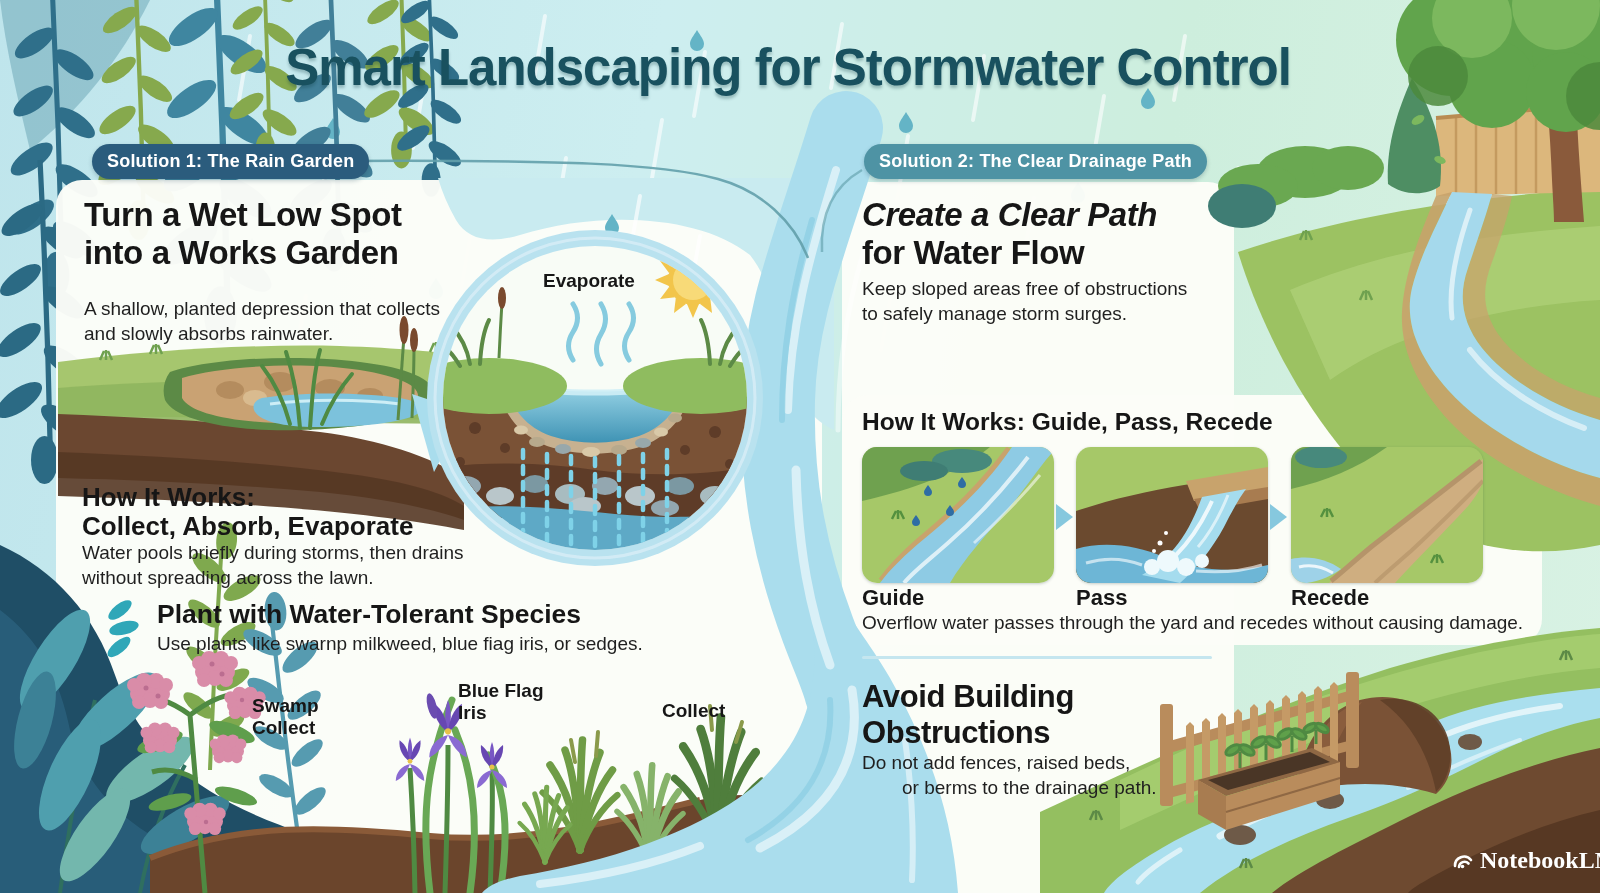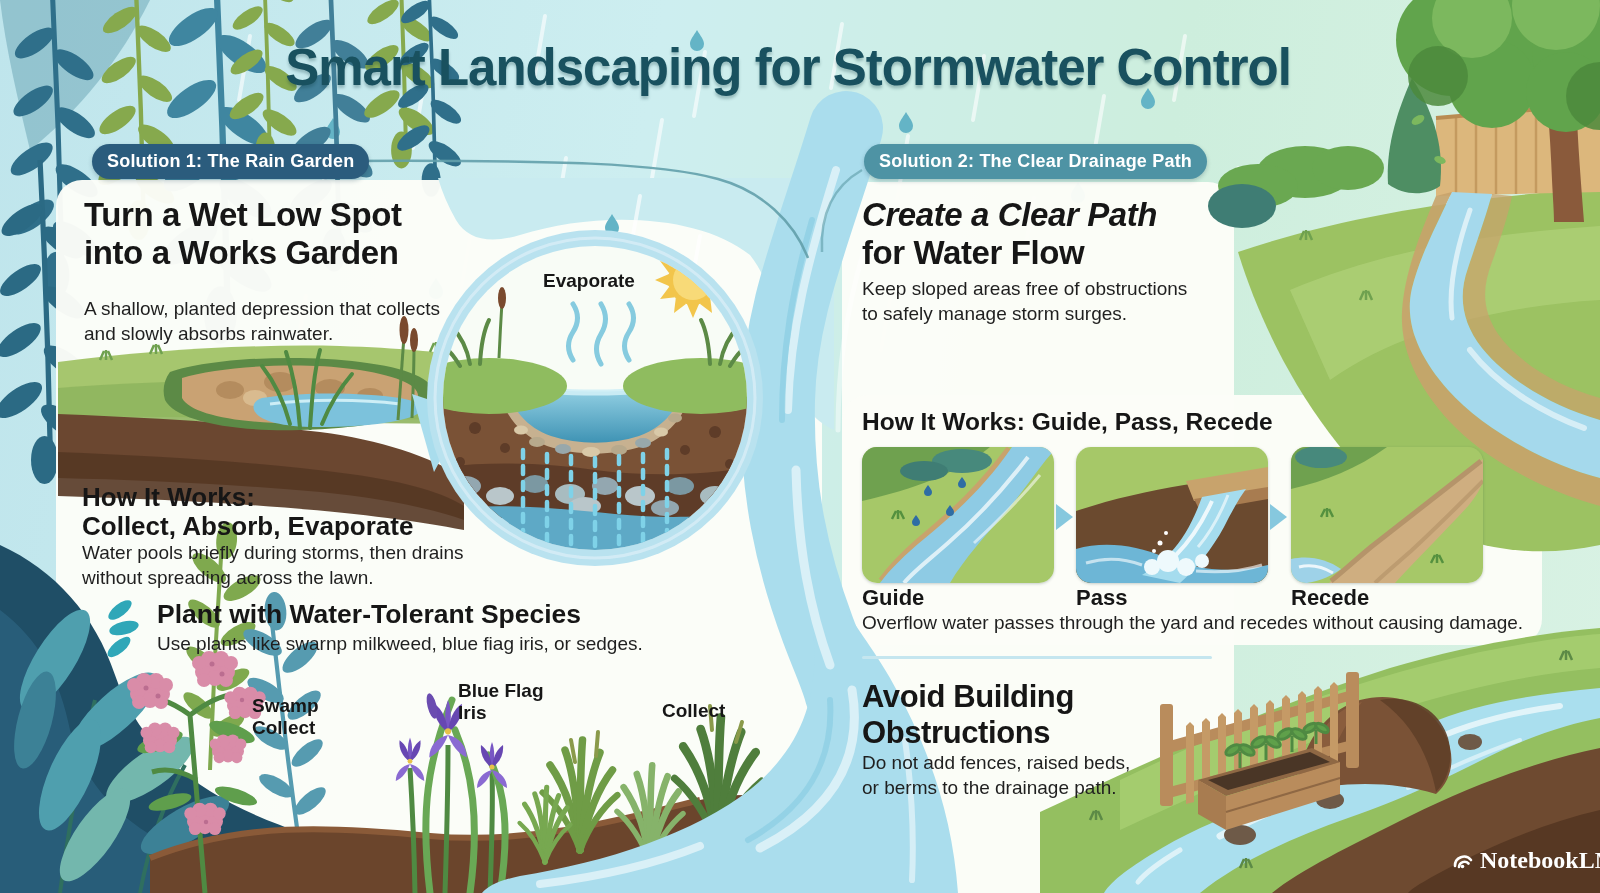--- a/index.html
+++ b/index.html
@@ -642,21 +642,21 @@
   <div class="txt p caption">Overflow water passes through the yard and recedes without causing damage.</div>
 
   <div class="divider"></div>
 
   <div class="txt h-main avoid-h">
     <span style="display:block;">Avoid Building</span>
     <span style="display:block;">Obstructions</span>
   </div>
   <div class="txt p" style="left:862px;top:751px;">
     <span style="display:block;">Do not add fences, raised beds,</span>
-    <span style="display:block;">or berms to the drainage path.</span>
+    <span style="display:block;margin-left:40px;">or berms to the drainage path.</span>
   </div>
 
   <div class="watermark">
     <svg width="22" height="22" viewBox="0 0 22 22">
       <path d="M3,16 A9,9 0 0 1 19,10" stroke="#fff" stroke-width="2.6" fill="none" stroke-linecap="round"></path>
       <path d="M7,17 A5.5,5.5 0 0 1 16.5,13.5" stroke="#fff" stroke-width="2.6" fill="none" stroke-linecap="round"></path>
       <circle cx="10.5" cy="16.5" r="1.8" fill="#fff"></circle>
     </svg>
     <span>NotebookLM</span>
   </div>

